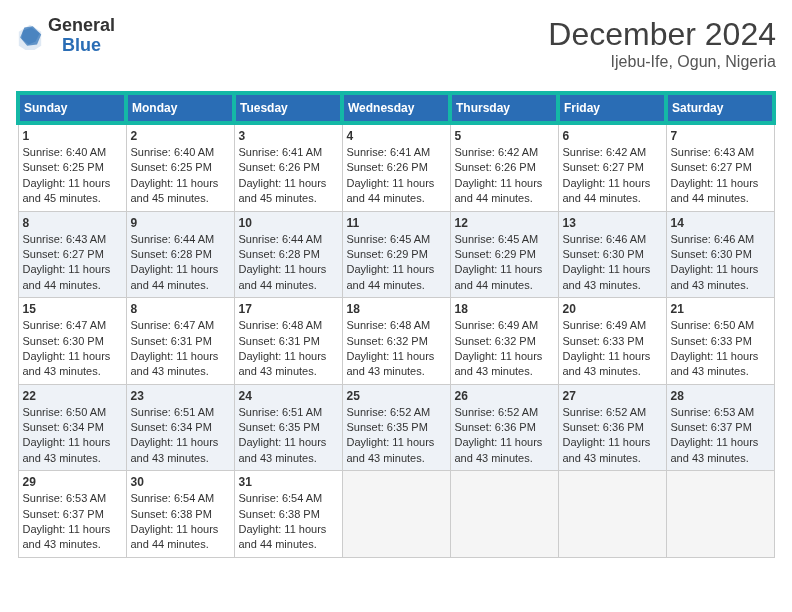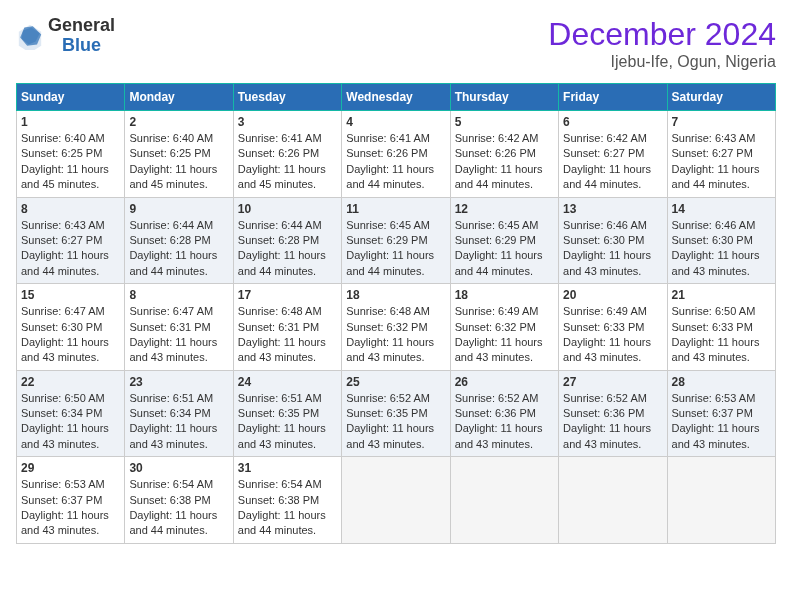--- a/index.html
+++ b/index.html
@@ -7,21 +7,21 @@
       font-family: Arial, sans-serif;
       background: #fff;
       width: 792px;
       min-height: 612px;
       padding: 16px;
     }
     .header {
       display: flex;
       justify-content: space-between;
       align-items: flex-start;
-      margin-bottom: 12px;
+      margin-bottom: 20px;
     }
     .logo {
       display: flex;
       align-items: center;
       gap: 4px;
     }
     .logo-text {
       display: flex;
       flex-direction: column;
       line-height: 1.1;
@@ -40,38 +40,38 @@
     .logo-icon {
       width: 28px;
       height: 28px;
     }
     .title-block {
       text-align: right;
     }
     .month-title {
       font-size: 32px;
       font-weight: 300;
-      color: #6d28d9;
+      color: #404040;
     }
     .location {
       font-size: 16px;
       color: #555;
     }
     .calendar {
       width: 100%;
       border-collapse: collapse;
     }
     .calendar th {
       background: #2a6db5;
       color: #fff;
       font-size: 12px;
       font-weight: bold;
       padding: 6px 4px;
       text-align: left;
-      border: 1px solid #14b8a6;
+      border: 4px solid #14b8a6;
     }
     .calendar td {
       border: 1px solid #ccc;
       vertical-align: top;
       padding: 4px;
       font-size: 9.5px;
       color: #333;
       width: calc(100% / 7);
       height: 80px;
       background: #fff;

